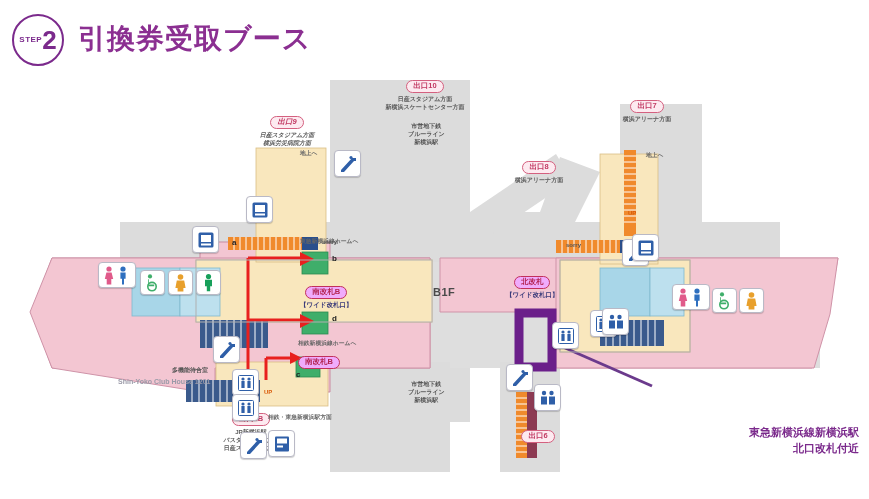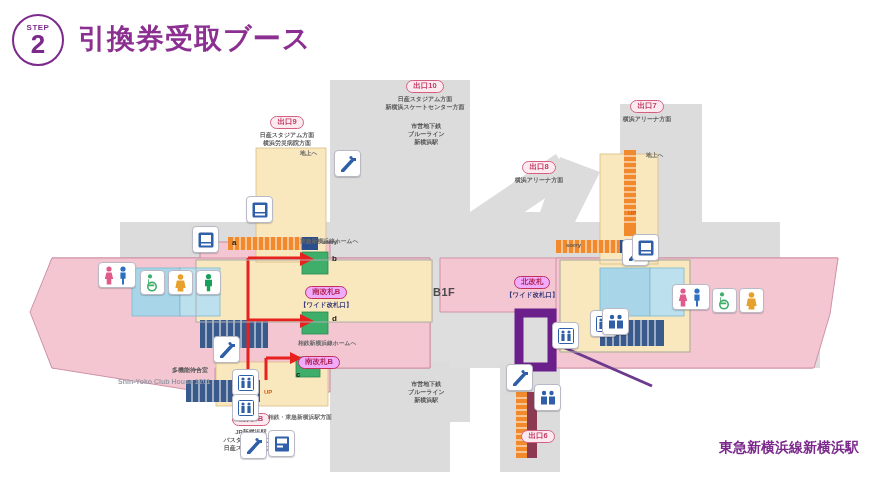--- a/index.html
+++ b/index.html
@@ -8,21 +8,21 @@
     background:#ffffff;
     font-family:"Liberation Sans","DejaVu Sans",sans-serif;
     overflow:hidden;
     position:relative;
   }
   
   #header{position:absolute;left:0;top:0;width:869px;height:72px;}
   #step-badge{
     position:absolute;left:12px;top:14px;width:52px;height:52px;
     border:2px solid #7b2a8c;border-radius:50%;
-    display:flex;flex-direction:column;align-items:center;justify-content:center;
+    display:flex;flex-direction:row;align-items:center;justify-content:center;
     color:#7b2a8c;box-sizing:border-box;
   }
   #step-badge .s-word{font-size:8px;font-weight:bold;letter-spacing:.5px;line-height:1;}
   #step-badge .s-num{font-size:26px;font-weight:bold;line-height:1;margin-top:-1px;}
   #header-title{
     position:absolute;left:78px;top:20px;
     font-size:28px;font-weight:bold;color:#8b2f91;
     letter-spacing:1px;white-space:nowrap;
   }
   
@@ -57,21 +57,21 @@
     position:absolute;background:#ffffff;border:1px solid #b9b9c6;
     border-radius:4px;box-sizing:border-box;
     display:flex;align-items:center;justify-content:center;
     box-shadow:0 1px 1px rgba(0,0,0,.18);
   }
   .chip svg{display:block;}
   
   #annotation{
     position:absolute;right:10px;bottom:42px;
     text-align:right;color:#7b2a8c;
-    font-size:14px;font-weight:bold;line-height:1.45;
+    font-size:11px;font-weight:bold;line-height:1.45;
     white-space:nowrap;
   }
 </style>
 </head>
 <body>
 
 <div id="header">
   <div id="step-badge">
     <span class="s-word">STEP</span>
     <span class="s-num">2</span>
@@ -254,21 +254,21 @@
     <rect x="519" y="251" width="33" height="54" fill="none" stroke="#6b1f8a" stroke-width="9"></rect>
 
     <line x1="556" y1="282" x2="652" y2="324" stroke="#6b3a8c" stroke-width="3"></line>
 
     <g fill="none" stroke="#b0b0b0" stroke-width="1">
       <rect x="196" y="198" width="236" height="62"></rect>
       <rect x="560" y="198" width="130" height="92"></rect>
     </g>
   </svg>
 
-  <div class="lbl exit-block" style="left:247px;top:48px;width:80px;">
+  <div class="lbl exit-block" style="left:247px;top:48px;width:80px;font-style:italic;">
     <span class="exit-pill">出口9</span>
     <div class="exit-sub" style="white-space:pre-line;">日産スタジアム方面
 横浜労災病院方面</div>
   </div>
 
   <div class="lbl exit-block" style="left:372px;top:12px;width:106px;">
     <span class="exit-pill">出口10</span>
     <div class="exit-sub" style="white-space:pre-line;">日産スタジアム方面
 新横浜スケートセンター方面</div>
   </div>
@@ -510,13 +510,14 @@
       <circle cx="6" cy="5" r="2.2" fill="#2f5fa8"></circle>
       <circle cx="13.5" cy="5" r="2.2" fill="#2f5fa8"></circle>
       <path d="M3 8.5h6v8H3zM11 8.5h6v8h-6z" fill="#2f5fa8"></path>
     </svg>
   </div>
 
 </div>
 
 <div id="annotation">
   <div>東急新横浜線新横浜駅</div>
+  <div>北口改札付近</div>
 </div>
 
 </body></html>

